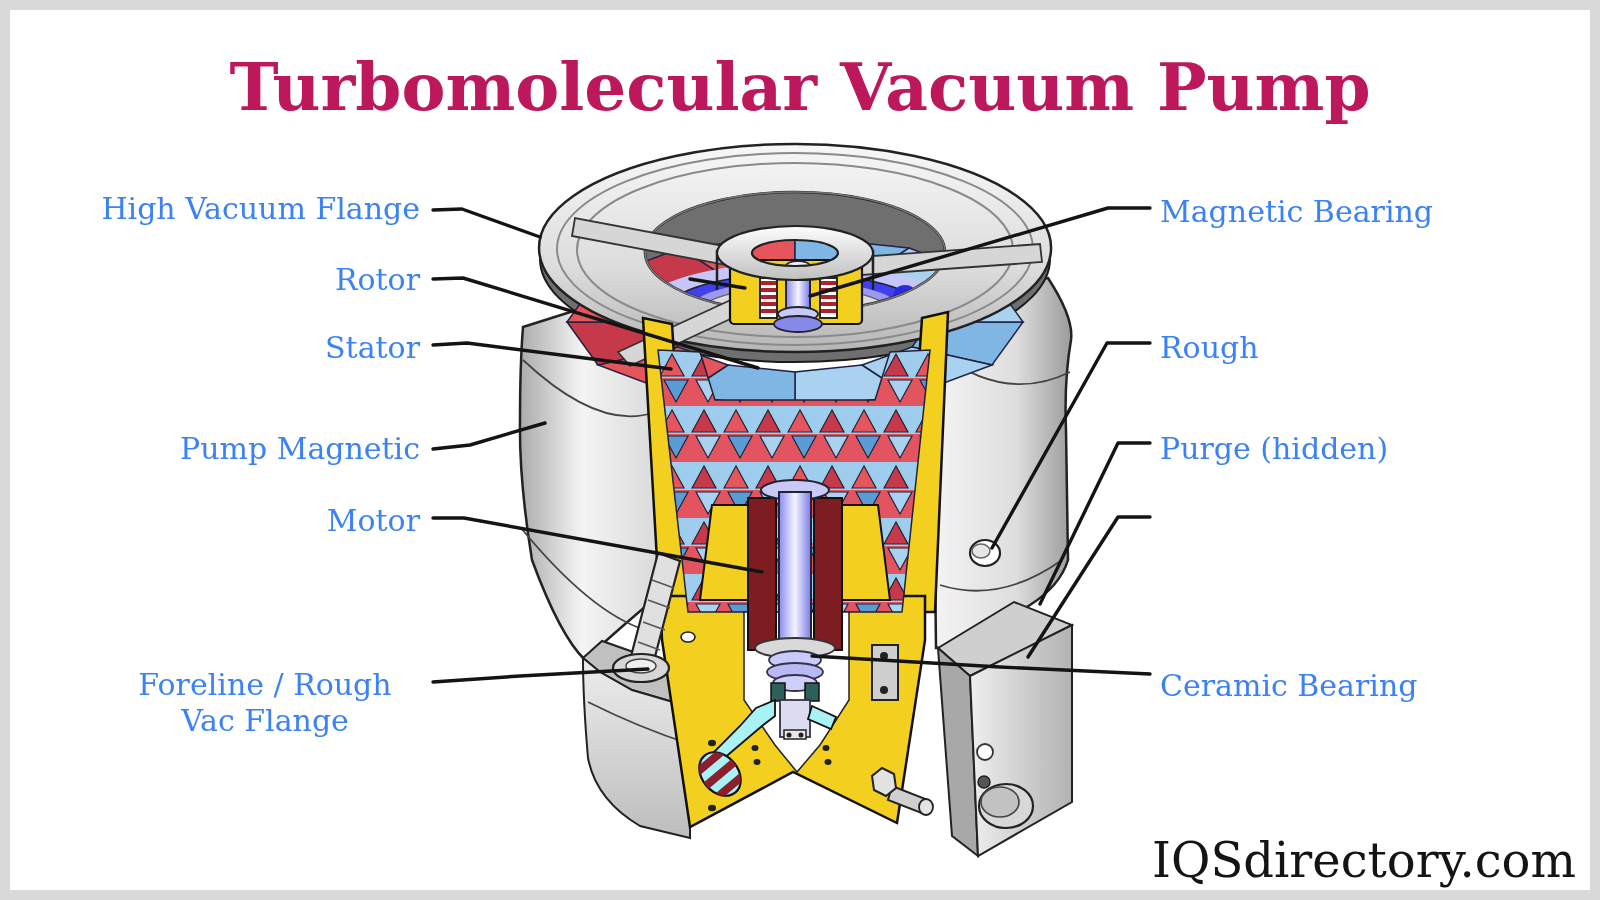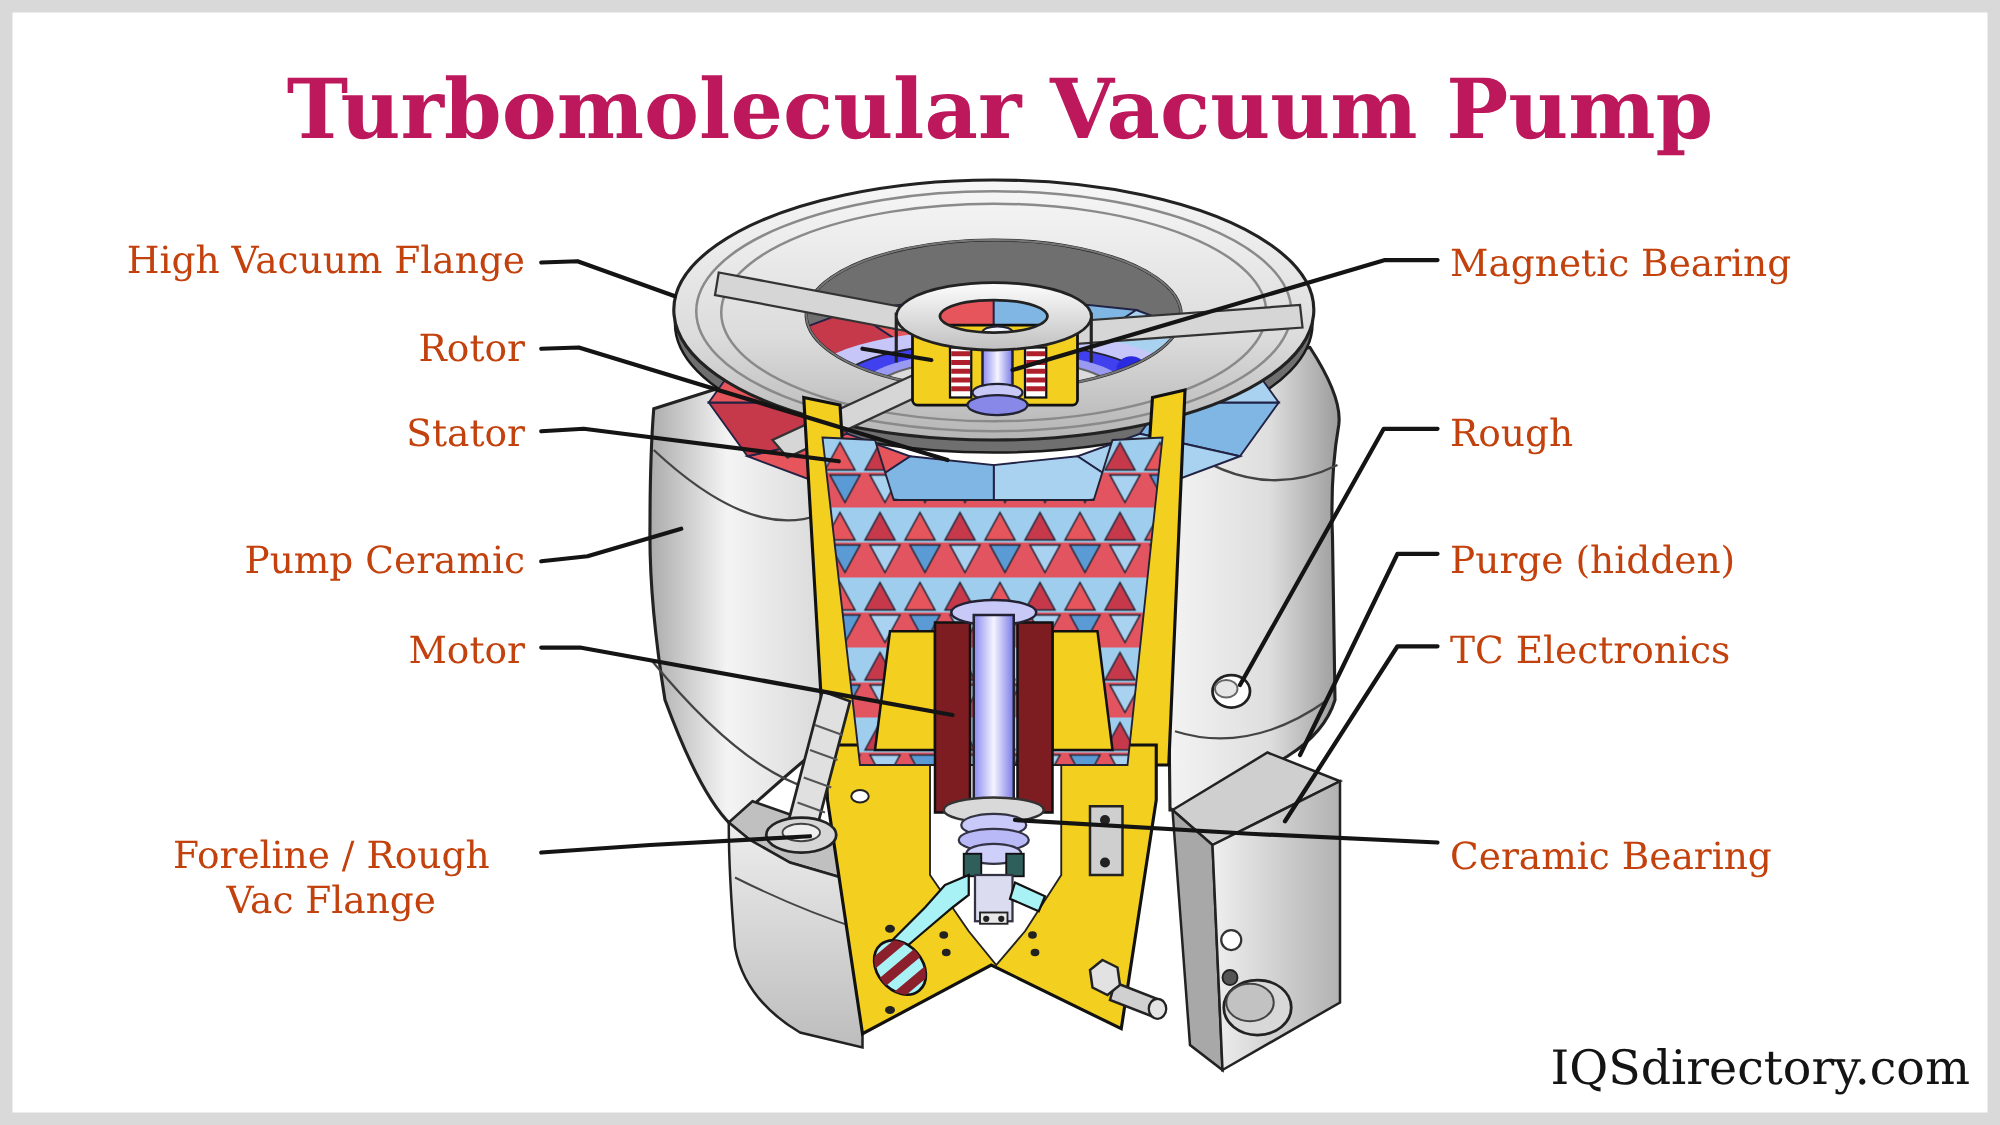--- a/index.html
+++ b/index.html
@@ -7,27 +7,27 @@
     position:relative;width:1600px;height:900px;overflow:hidden;
     background:#ffffff;font-family:"DejaVu Serif","Liberation Serif",serif;
   }
   #frame{position:absolute;inset:0;border:10px solid #d9d9d9;pointer-events:none;z-index:50;}
   #illustration{position:absolute;left:0;top:0;width:1600px;height:900px;}
   .title{
     position:absolute;left:0;top:48px;width:1600px;text-align:center;
     font-size:66px;font-weight:600;color:#be185d;letter-spacing:0px;
   }
   .lbl{
-    position:absolute;font-size:30px;color:#c2410c;line-height:36px;white-space:nowrap;
+    position:absolute;font-size:30px;color:#3b82f6;line-height:36px;white-space:nowrap;
   }
   .lbl.left{left:0;width:420px;text-align:right;}
   .lbl.right{left:1160px;text-align:right;}
   .lbl.wrap{white-space:normal;text-align:center;}
   .watermark{
-    position:absolute;right:24px;top:832px;font-size:38px;color:#141414;
+    position:absolute;right:24px;top:832px;font-size:48px;color:#141414;
   }
 </style>
 </head>
 <body>
 
 <div id="canvas">
   <div id="frame"></div>
 
   <div class="title">Turbomolecular Vacuum Pump</div>
 
@@ -261,24 +261,23 @@
       <polyline points="1150,343 1107,343 992,548"></polyline>
       <polyline points="1150,443 1118,443 1040,604"></polyline>
       <polyline points="1150,517 1118,517 1028,657"></polyline>
       <polyline points="1150,674 1000,667 812,656"></polyline>
     </g>
   </svg>
 
   <div class="lbl left" style="top:191px">High Vacuum Flange</div>
   <div class="lbl left" style="top:262px">Rotor</div>
   <div class="lbl left" style="top:330px">Stator</div>
-  <div class="lbl left" style="top:431px">Pump Ceramic</div>
+  <div class="lbl left" style="top:431px">Pump Magnetic</div>
   <div class="lbl left" style="top:503px">Motor</div>
   <div class="lbl left wrap" style="top:667px;left:110px;width:310px">Foreline / Rough Vac Flange</div>
 
   <div class="lbl right" style="top:194px">Magnetic Bearing</div>
   <div class="lbl right" style="top:330px">Rough</div>
   <div class="lbl right" style="top:431px">Purge (hidden)</div>
-  <div class="lbl right" style="top:503px">TC Electronics</div>
   <div class="lbl right" style="top:668px">Ceramic Bearing</div>
 
   <div class="watermark">IQSdirectory.com</div>
 </div>
 
 </body></html>

